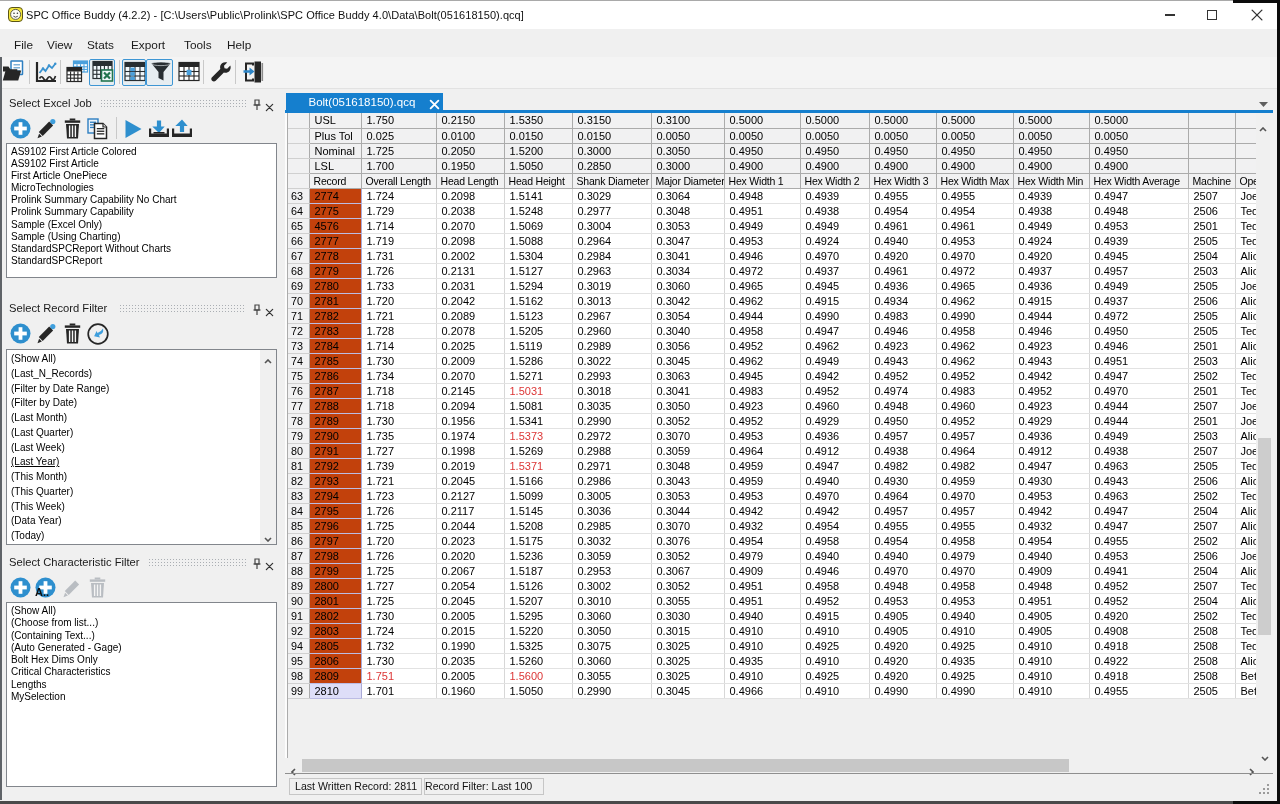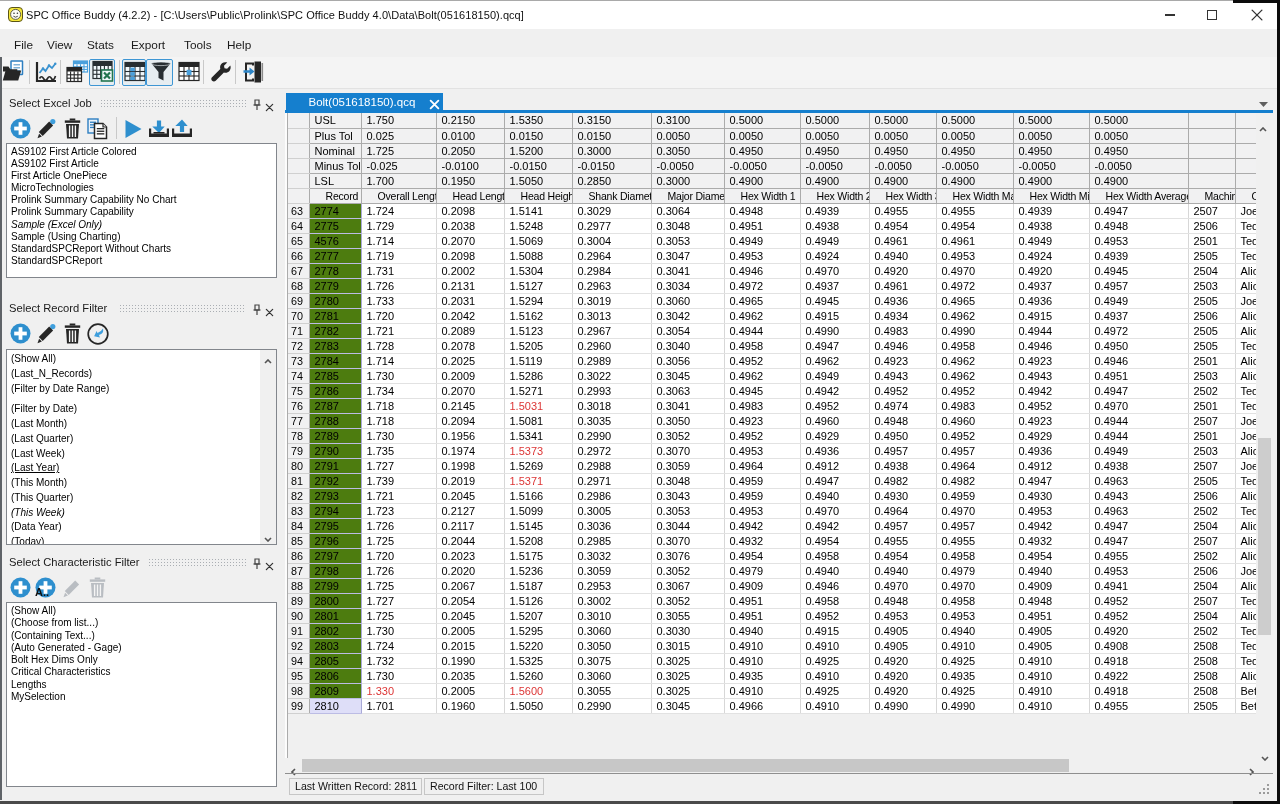--- a/index.html
+++ b/index.html
@@ -2,24 +2,24 @@
 <html><head><meta charset="utf-8"><style>
 *{margin:0;padding:0;box-sizing:border-box}
 html,body{width:1280px;height:804px;overflow:hidden}
 body{font-family:"Liberation Sans",sans-serif;background:#f0f0f0;position:relative}
 .abs{position:absolute}
 .grid{border-collapse:collapse;table-layout:fixed;width:969px;font-size:11px;color:#000}
 .grid td{height:15px;padding:0 0 0 5px;line-height:14px;overflow:hidden;white-space:nowrap;border-right:1px solid #d7d7d7;border-bottom:1px solid #e2e2e2;background:#fff}
 .grid tr{height:15px}
 .grid .hr td{background:#f1f1f2;border-right:1px solid #ababab;border-bottom:1px solid #ababab;font-size:11px}
 .grid td.rh{background:#f1f1f2;border-right:1px solid #ababab;border-bottom:1px solid #d0d0d0;padding-left:3px;font-size:10.8px}
-.grid .dr td.rc{background:#4d7c0f;border-right:1px solid #a9a9d6;border-bottom:1px solid #bcbce4}
+.grid .dr td.rc{background:#c2410c;border-right:1px solid #a9a9d6;border-bottom:1px solid #bcbce4}
 .grid .dr td.sel{background:#dedef8}
 .grid td.red{color:#dc3535}
-.grid .ch td{font-size:10.5px;letter-spacing:-0.2px;padding-left:16px}
+.grid .ch td{font-size:10.5px;letter-spacing:-0.2px;padding-left:4px}
 .plist{background:#fff;border:1px solid #82868c;position:absolute;font-size:10px;color:#000;padding:2px 0 0 4px;overflow:hidden}
 .ptitle{position:absolute;font-size:11.2px;color:#1a1a1a}
 .sep{position:absolute;width:1px;background:#c9c9c9}
 .mi{position:absolute;font-size:11.8px;color:#1a1a1a}
 </style></head><body>
 <div class="abs" style="left:0;top:0;width:1280px;height:29px;background:#fff"></div>
 <div class="abs" style="left:0;top:0;width:1233px;height:1px;background:#a9a9a9"></div>
 <div class="abs" style="left:1233px;top:0;width:47px;height:3px;background:#0c0c0c"></div>
 <div class="abs" style="left:8px;top:7px;width:15px;height:15px"><svg width="15" height="15" viewBox="0 0 15 15">
       <rect x="0.5" y="0.5" width="14" height="14" rx="3.5" fill="#f5e73a" stroke="#5a5416"></rect>
@@ -190,21 +190,21 @@
       <path d="M8.9 13 h4.2 v-6 h3.6 L11 0.5 4.3 7 h4.6 z" fill="#2e8fce"></path>
       <path d="M1 9.5 v8.5 h20 v-8.5 h-2.2 v5 h-15.6 v-5 z" fill="#262626"></path>
     </svg></div>
 <div class="plist" style="left:6px;top:143px;width:271px;height:135px">
     <div style="height:12.1px;line-height:12.1px;">AS9102 First Article Colored</div>
     <div style="height:12.1px;line-height:12.1px;">AS9102 First Article</div>
     <div style="height:12.1px;line-height:12.1px;">First Article OnePiece</div>
     <div style="height:12.1px;line-height:12.1px;">MicroTechnologies</div>
     <div style="height:12.1px;line-height:12.1px;">Prolink Summary Capability No Chart</div>
     <div style="height:12.1px;line-height:12.1px;">Prolink Summary Capability</div>
-    <div style="height:12.1px;line-height:12.1px;font-style:italic;">Sample (Excel Only)</div>
+    <div style="height:12.1px;line-height:12.1px;">Sample (Excel Only)</div>
     <div style="height:12.1px;line-height:12.1px;">Sample (Using Charting)</div>
     <div style="height:12.1px;line-height:12.1px;">StandardSPCReport Without Charts</div>
     <div style="height:12.1px;line-height:12.1px;">StandardSPCReport</div>
   </div>
 <div class="sep" style="left:116px;top:117px;height:22px"></div>
 <div class="ptitle" style="left:9px;top:302px">Select Record Filter</div>
 <div class="abs" style="left:119px;top:304px;width:127px;height:9px;background-image:radial-gradient(circle, #aaaeb3 0.75px, transparent 1px);background-size:3px 3px"></div>
 <div class="abs" style="left:252px;top:302px"><svg width="10" height="12" viewBox="0 0 10 12">
       <g fill="none" stroke="#444" stroke-width="1.2">
         <path d="M3 1 h4 v5 h-4 z" fill="none"></path>
@@ -234,28 +234,28 @@
       <line x1="11.4" y1="7.5" x2="11.4" y2="19" stroke="#f5f5f5" stroke-width="1.4"></line>
     </svg></div>
 <div class="abs" style="left:87px;top:323px"><svg width="22" height="22" viewBox="0 0 22 22">
       <circle cx="11" cy="11" r="9.8" fill="none" stroke="#262626" stroke-width="1.7"></circle>
       <path d="M16 5.5 q1.2 5 -4 6.6 l0.9 2.4 -5.8 -1.2 2.5 -5.4 0.9 2.2 q3.9 -1.6 5.5 -4.6 z" fill="#3f9fdd"></path>
     </svg></div>
 <div class="plist" style="left:6px;top:349px;width:271px;height:196px">
     <div style="height:14.75px;line-height:14.75px;">(Show All)</div>
     <div style="height:14.75px;line-height:14.75px;">(Last_N_Records)</div>
     <div style="height:14.75px;line-height:14.75px;">(Filter by Date Range)</div>
-    <div style="height:14.75px;line-height:14.75px;margin-top:6px;">(Filter by Date)</div>
+    <div style="height:14.75px;line-height:14.75px;">(Filter by Date)</div>
     <div style="height:14.75px;line-height:14.75px;">(Last Month)</div>
     <div style="height:14.75px;line-height:14.75px;">(Last Quarter)</div>
     <div style="height:14.75px;line-height:14.75px;">(Last Week)</div>
     <div style="height:14.75px;line-height:14.75px;text-decoration:underline;">(Last Year)</div>
     <div style="height:14.75px;line-height:14.75px;">(This Month)</div>
     <div style="height:14.75px;line-height:14.75px;">(This Quarter)</div>
-    <div style="height:14.75px;line-height:14.75px;font-style:italic;">(This Week)</div>
+    <div style="height:14.75px;line-height:14.75px;">(This Week)</div>
     <div style="height:14.75px;line-height:14.75px;">(Data Year)</div>
     <div style="height:14.75px;line-height:14.75px;">(Today)</div>
     <div class="abs" style="left:253px;top:0;width:16px;height:194px;background:#f0f0f0">
       <div class="abs" style="left:4px;top:5px"><svg width="8" height="5" viewBox="0 0 8 5">
           <path d="M1 4 L4 1 L7 4" fill="none" stroke="#555" stroke-width="1.6"></path>
         </svg></div>
       <div class="abs" style="left:4px;top:183px"><svg width="8" height="5" viewBox="0 0 8 5">
           <path d="M1 1 L4 4 L7 1" fill="none" stroke="#555" stroke-width="1.6"></path>
         </svg></div>
     </div>
@@ -381,37 +381,20 @@
           <td>0.4950</td>
           <td>0.4950</td>
           <td>0.4950</td>
           <td>0.4950</td>
           <td>0.4950</td>
           <td></td>
           <td></td>
         </tr>
         <tr class="hr">
           <td class="rh"></td>
-          <td>Minus Tol</td>
-          <td>-0.025</td>
-          <td>-0.0100</td>
-          <td>-0.0150</td>
-          <td>-0.0150</td>
-          <td>-0.0050</td>
-          <td>-0.0050</td>
-          <td>-0.0050</td>
-          <td>-0.0050</td>
-          <td>-0.0050</td>
-          <td>-0.0050</td>
-          <td>-0.0050</td>
-          <td></td>
-          <td></td>
-        </tr>
-        <tr class="hr">
-          <td class="rh"></td>
           <td>LSL</td>
           <td>1.700</td>
           <td>0.1950</td>
           <td>1.5050</td>
           <td>0.2850</td>
           <td>0.3000</td>
           <td>0.4900</td>
           <td>0.4900</td>
           <td>0.4900</td>
           <td>0.4900</td>
@@ -977,21 +960,21 @@
           <td>0.4920</td>
           <td>0.4935</td>
           <td>0.4910</td>
           <td>0.4922</td>
           <td>2508</td>
           <td>Alice</td>
         </tr>
         <tr class="dr">
           <td class="rh">98</td>
           <td class="rc">2809</td>
-          <td class="red">1.330</td>
+          <td class="red">1.751</td>
           <td>0.2005</td>
           <td class="red">1.5600</td>
           <td>0.3055</td>
           <td>0.3025</td>
           <td>0.4910</td>
           <td>0.4925</td>
           <td>0.4920</td>
           <td>0.4925</td>
           <td>0.4910</td>
           <td>0.4918</td>
@@ -1032,21 +1015,21 @@
         <path d="M4 1 L1 4 L4 7" fill="none" stroke="#555" stroke-width="1.6"></path>
       </svg></div>
     <div class="abs" style="left:15px;top:1px;width:767px;height:13px;background:#c7c7c7"></div>
     <div class="abs" style="left:962px;top:4px"><svg width="5" height="8" viewBox="0 0 5 8">
         <path d="M1 1 L4 4 L1 7" fill="none" stroke="#555" stroke-width="1.6"></path>
       </svg></div>
   </div>
 <div class="abs" style="left:285px;top:772.5px;width:988px;height:1px;background:#8f8f8f"></div>
 <div class="abs" style="left:285px;top:776px;width:988px;height:21px;background:#f0f0f0"></div>
 <div class="abs" style="left:289px;top:778px;width:133px;height:17px;border:1px solid #c6c6c6;font-size:10.6px;line-height:15px;padding-left:5px;color:#111;white-space:nowrap;overflow:hidden">Last Written Record: 2811</div>
-<div class="abs" style="left:424px;top:778px;width:120px;height:17px;border:1px solid #c6c6c6;font-size:10.6px;line-height:15px;padding-left:5px;color:#111;white-space:nowrap;overflow:hidden">Record Filter: Last 100</div>
+<div class="abs" style="left:424px;top:778px;width:120px;height:17px;border:1px solid #c6c6c6;font-size:10.6px;line-height:15px;color:#111;white-space:nowrap;overflow:hidden">Record Filter: Last 100</div>
 <svg class="abs" style="left:1258px;top:783px" width="12" height="12" viewBox="0 0 12 12">
     <rect x="9" y="1" width="2" height="2" fill="#9b9b9b"></rect>
     <rect x="9" y="5" width="2" height="2" fill="#9b9b9b"></rect>
     <rect x="9" y="9" width="2" height="2" fill="#9b9b9b"></rect>
     <rect x="5" y="5" width="2" height="2" fill="#9b9b9b"></rect>
     <rect x="5" y="9" width="2" height="2" fill="#9b9b9b"></rect>
     <rect x="1" y="9" width="2" height="2" fill="#9b9b9b"></rect>
   </svg>
 <div class="abs" style="left:0;top:57px;width:1.5px;height:743px;background:#5f6368"></div>
 <div class="abs" style="left:1277px;top:0;width:3px;height:804px;background:#0c0c0c"></div>

